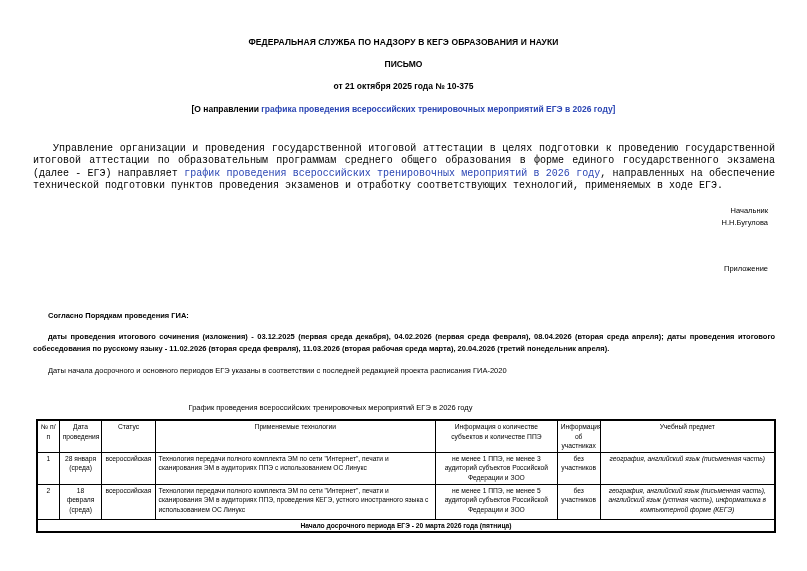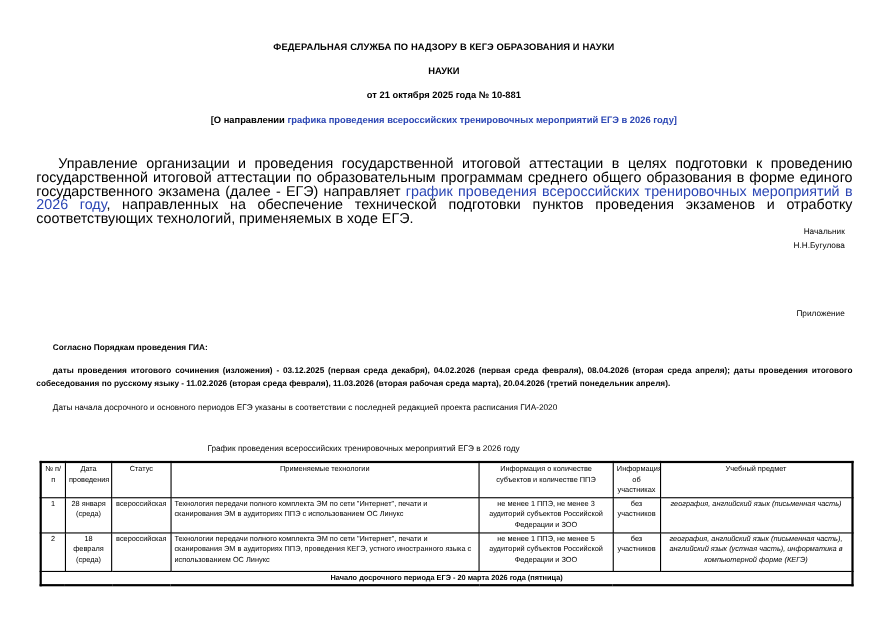--- a/index.html
+++ b/index.html
@@ -9,28 +9,28 @@
     font-family:"Liberation Sans", sans-serif; color:#000;
   }
   .centered { position:absolute; left:0; width:807px; text-align:center; font-weight:bold; }
   .agency    { top:37px;  font-size:8.5px; letter-spacing:0.1px; }
   .doc-type  { top:59px;  font-size:8.5px; }
   .date-line { top:81px;  font-size:8.5px; }
   .subject   { top:104px; font-size:8.5px; }
   .link { color:#2b46b4; text-decoration:none; cursor:pointer; }
   .body-par {
     position:absolute; top:143px; left:33px; width:742px;
-    font-size:13px; line-height:12.4px; text-align:justify; text-indent:20px;
+    font-size:10px; line-height:12.4px; text-align:justify; text-indent:20px;font-family:Liberation Mono, monospace;
   }
   .signature {
     position:absolute; top:205px; right:39px; text-align:right;
     font-size:7.5px; line-height:12.4px;
   }
   .attachment {
-    position:absolute; top:280px; right:39px; font-size:7.5px;
+    position:absolute; top:264px; right:39px; font-size:7.5px;
   }
   .gia-heading {
     position:absolute; top:311px; left:48px; font-size:7.5px; font-weight:bold;
   }
   .gia-p1 {
     position:absolute; top:331px; left:33px; width:742px;
     font-size:7.5px; line-height:12.4px; text-align:justify; text-indent:15px;font-weight:bold;
   }
   .gia-p2 {
     position:absolute; top:365px; left:33px; width:742px;
@@ -53,22 +53,22 @@
   table.schedule td.italic { font-style:italic; }
   tr.hdr    { height:31px; }
   tr.row-1  { height:32px; }
   tr.row-2  { height:35px; }
   tr.footer td { font-weight:bold; height:13px; padding:1px 2px; vertical-align:middle; }
 </style>
 </head>
 <body>
 
 <div class="centered agency">ФЕДЕРАЛЬНАЯ СЛУЖБА ПО НАДЗОРУ В КЕГЭ ОБРАЗОВАНИЯ И НАУКИ</div>
-<div class="centered doc-type">НАУКИ</div>
-<div class="centered date-line">от 21 октября 2025 года № 10-881</div>
+<div class="centered doc-type">ПИСЬМО</div>
+<div class="centered date-line">от 21 октября 2025 года № 10-375</div>
 <div class="centered subject"><span>[О направлении </span><span class="link">графика проведения всероссийских тренировочных мероприятий ЕГЭ в 2026 году]</span></div>
 
 <div class="body-par"><span>Управление организации и проведения государственной итоговой аттестации в целях подготовки к проведению государственной итоговой аттестации по образовательным программам среднего общего образования в форме единого государственного экзамена (далее - ЕГЭ) направляет </span><span class="link">график проведения всероссийских тренировочных мероприятий в 2026 году</span><span>, направленных на обеспечение технической подготовки пунктов проведения экзаменов и отработку соответствующих технологий, применяемых в ходе ЕГЭ.</span></div>
 
 <div class="signature">
   <div>Начальник</div>
   <div>Н.Н.Бугулова</div>
 </div>
 
 <div class="attachment">Приложение</div>

